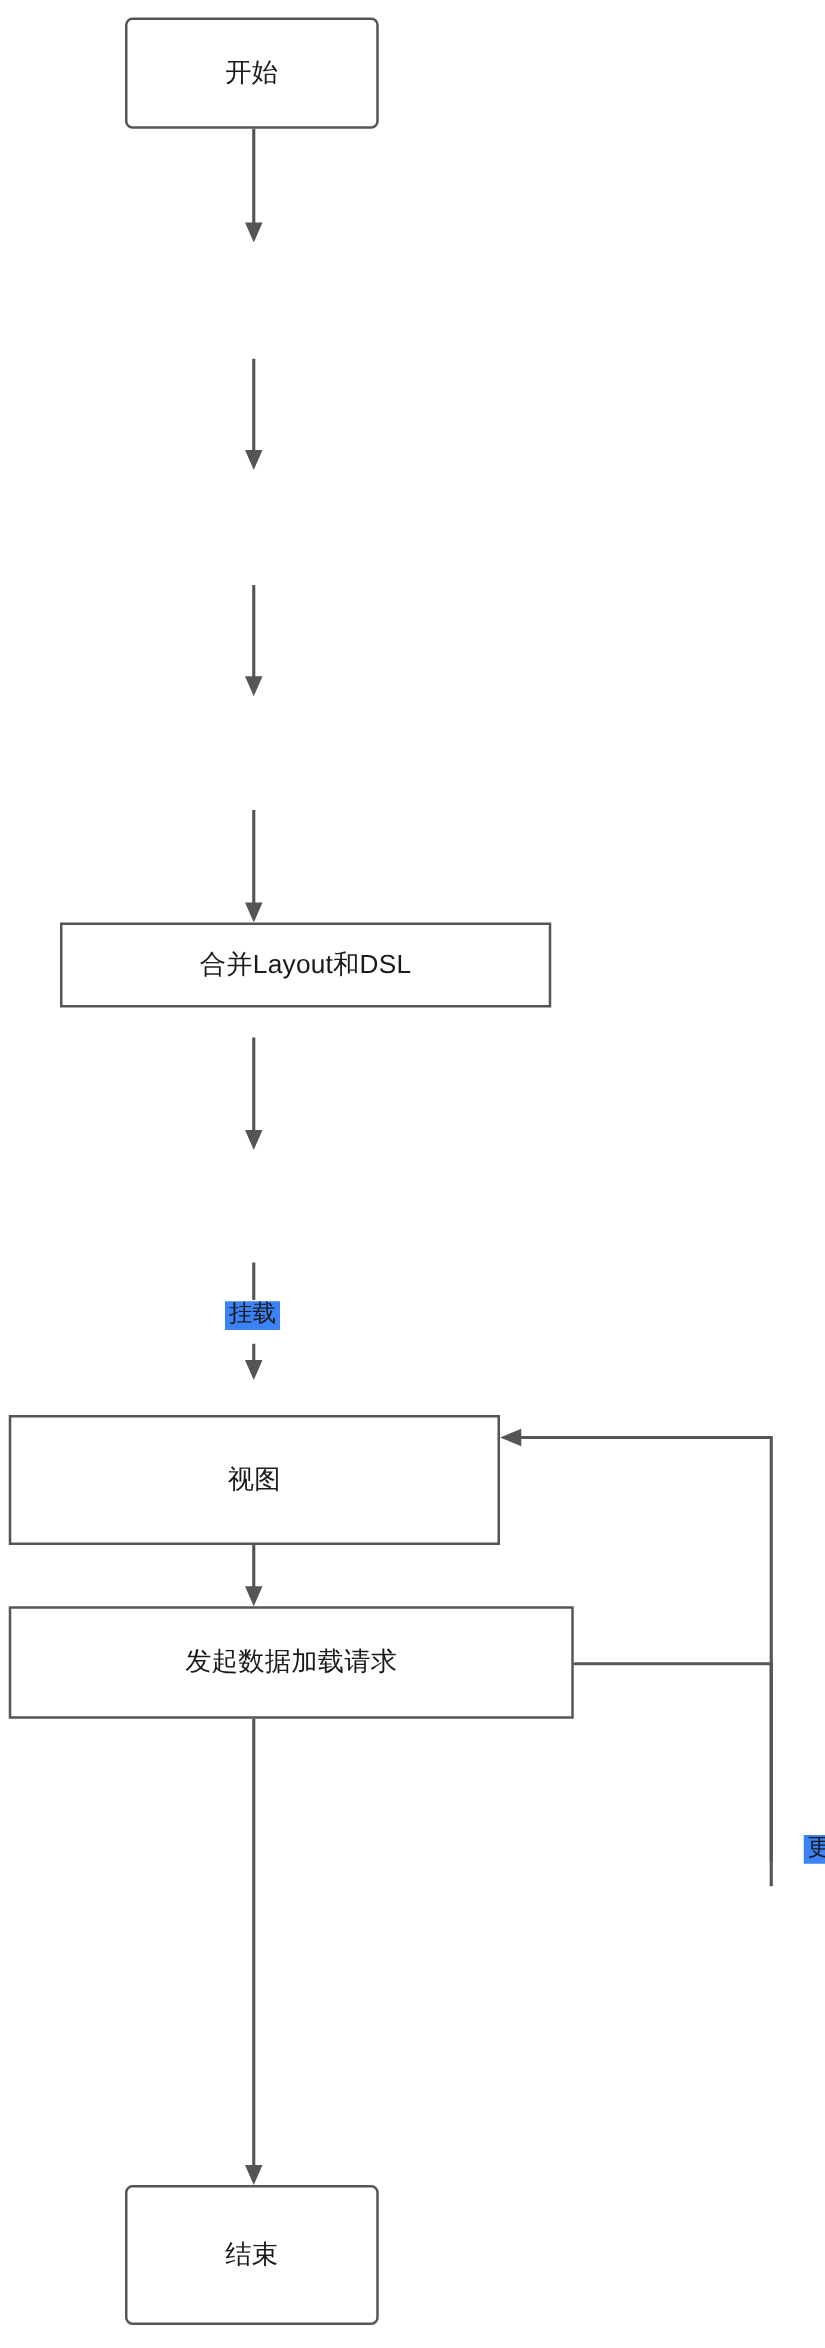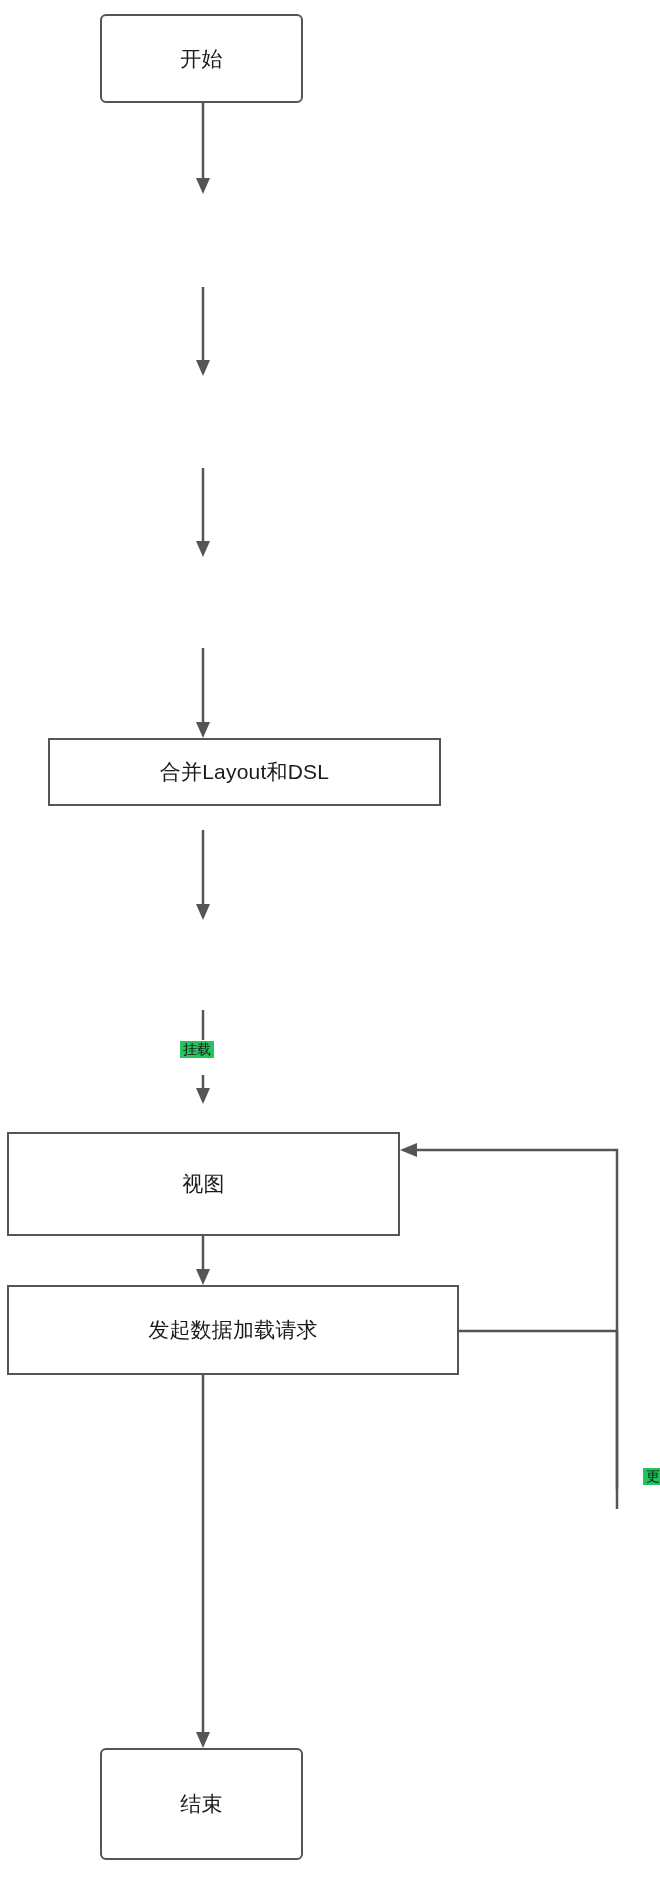--- a/index.html
+++ b/index.html
@@ -36,23 +36,23 @@
     white-space: nowrap;
   }
   .node.terminal {
     border-radius: 6px;
   }
   .node.process {
     border-radius: 0;
   }
   .edge-label {
     position: absolute;
-    font-size: 14px;
+    font-size: 19px;
     color: #1a1a1a;
-    background: #22c55e;
+    background: #3b82f6;
     padding: 0 3px;
     white-space: nowrap;
     line-height: 1.2;
   }
   svg.edges {
     position: absolute;
     left: 0;
     top: 0;
     width: 660px;
     height: 1878px;

